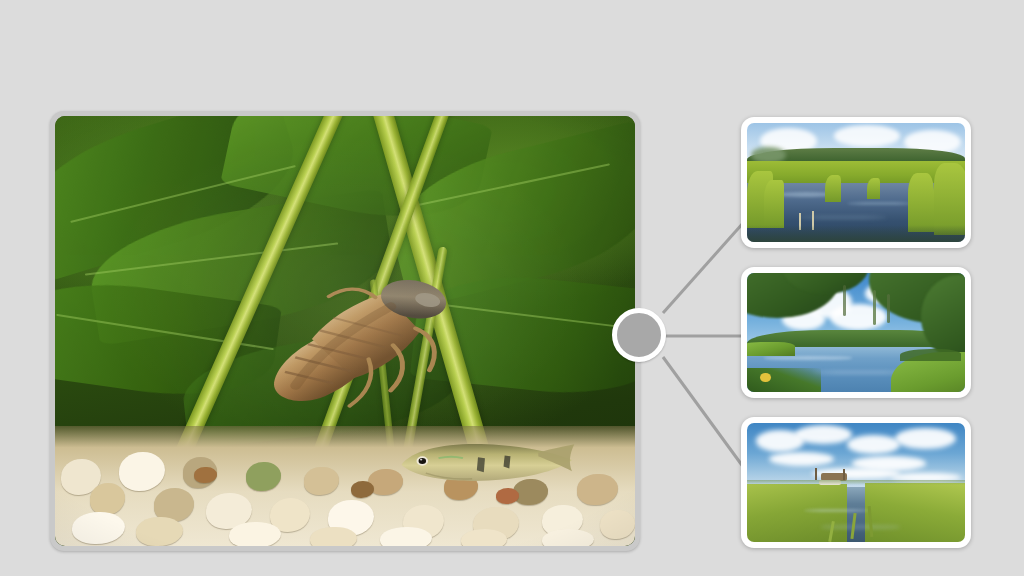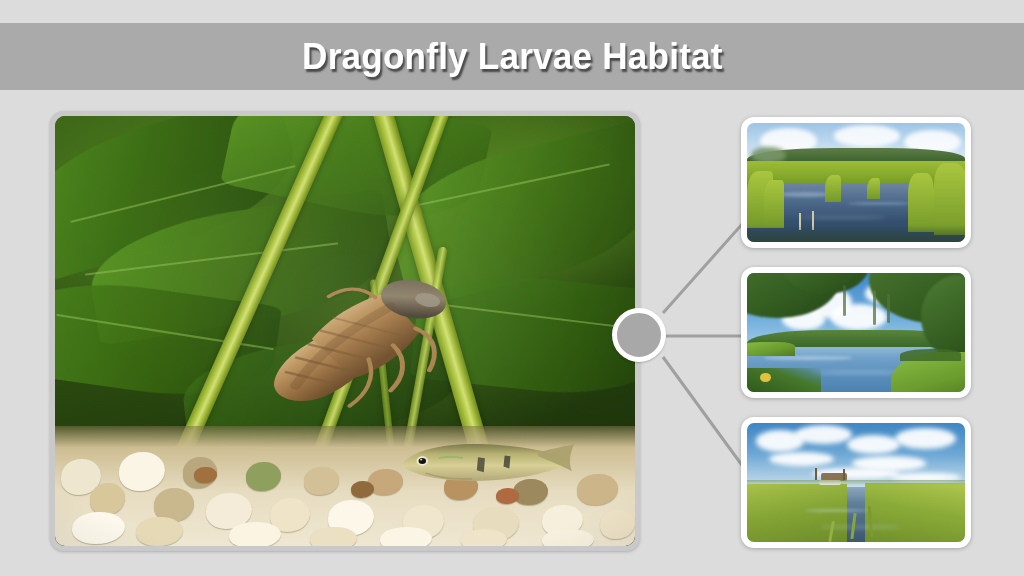--- a/index.html
+++ b/index.html
@@ -231,23 +231,20 @@
               background: linear-gradient(190deg,#b0c850 0%,#8bab38 45%,#6f902b 100%); }
   .t3-water { position:absolute; left:20%; right:24%; top:54%; bottom:0;
               background: linear-gradient(180deg,#8ba7bb 0%,#5f7e97 30%,#47657f 70%,#3c586f 100%); }
   .t3-struct { position:absolute; background:#8c7a5c; }
 </style>
 </head>
 <body>
 
 <div id="slide">
 
-  <div id="title-banner">
-    <div id="title-text">Dragonfly Larvae Habitat</div>
-  </div>
 
   <div id="main-photo-frame">
     <div id="main-photo">
 
       <div class="water-bg"></div>
 
       <div class="leaf l1"></div>
       <div class="leaf l2"></div>
       <div class="leaf l3"></div>
       <div class="leaf l4"></div>

